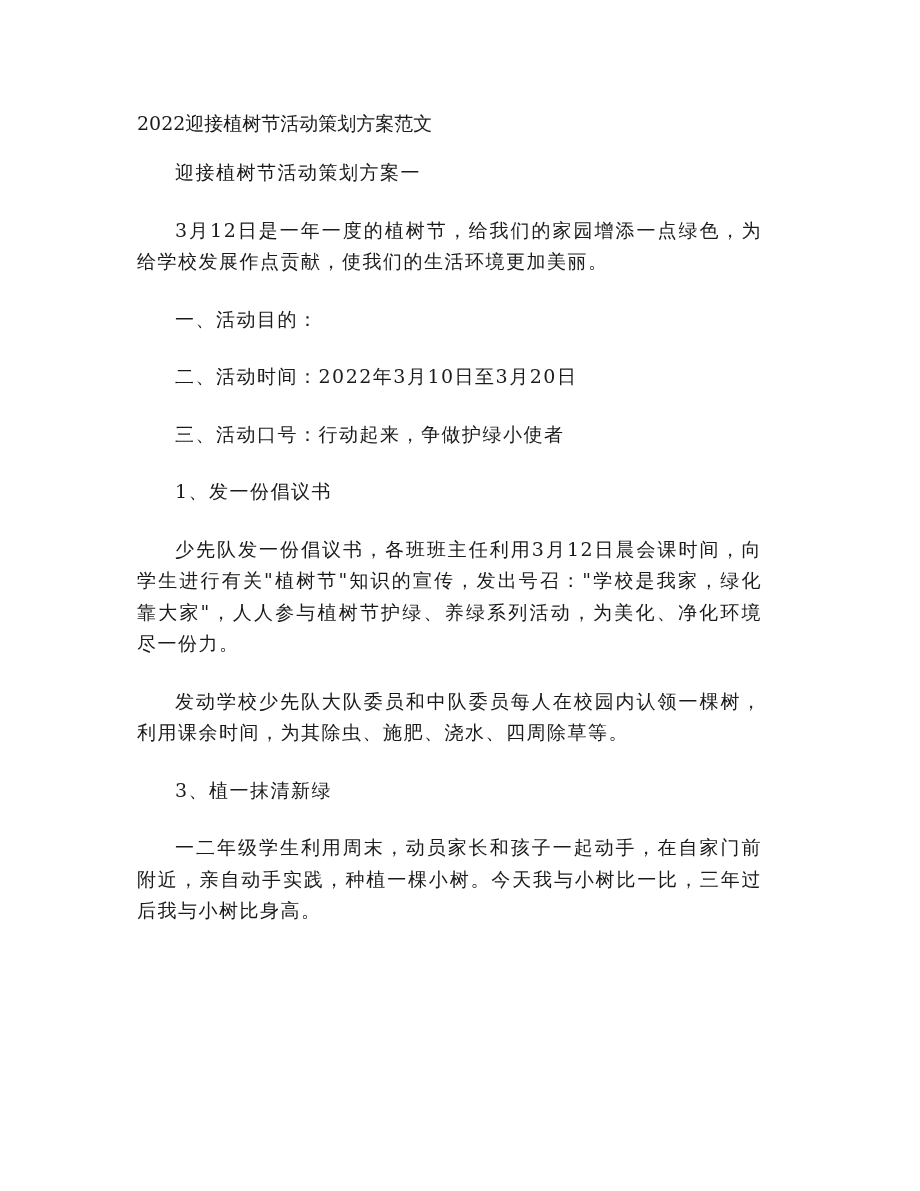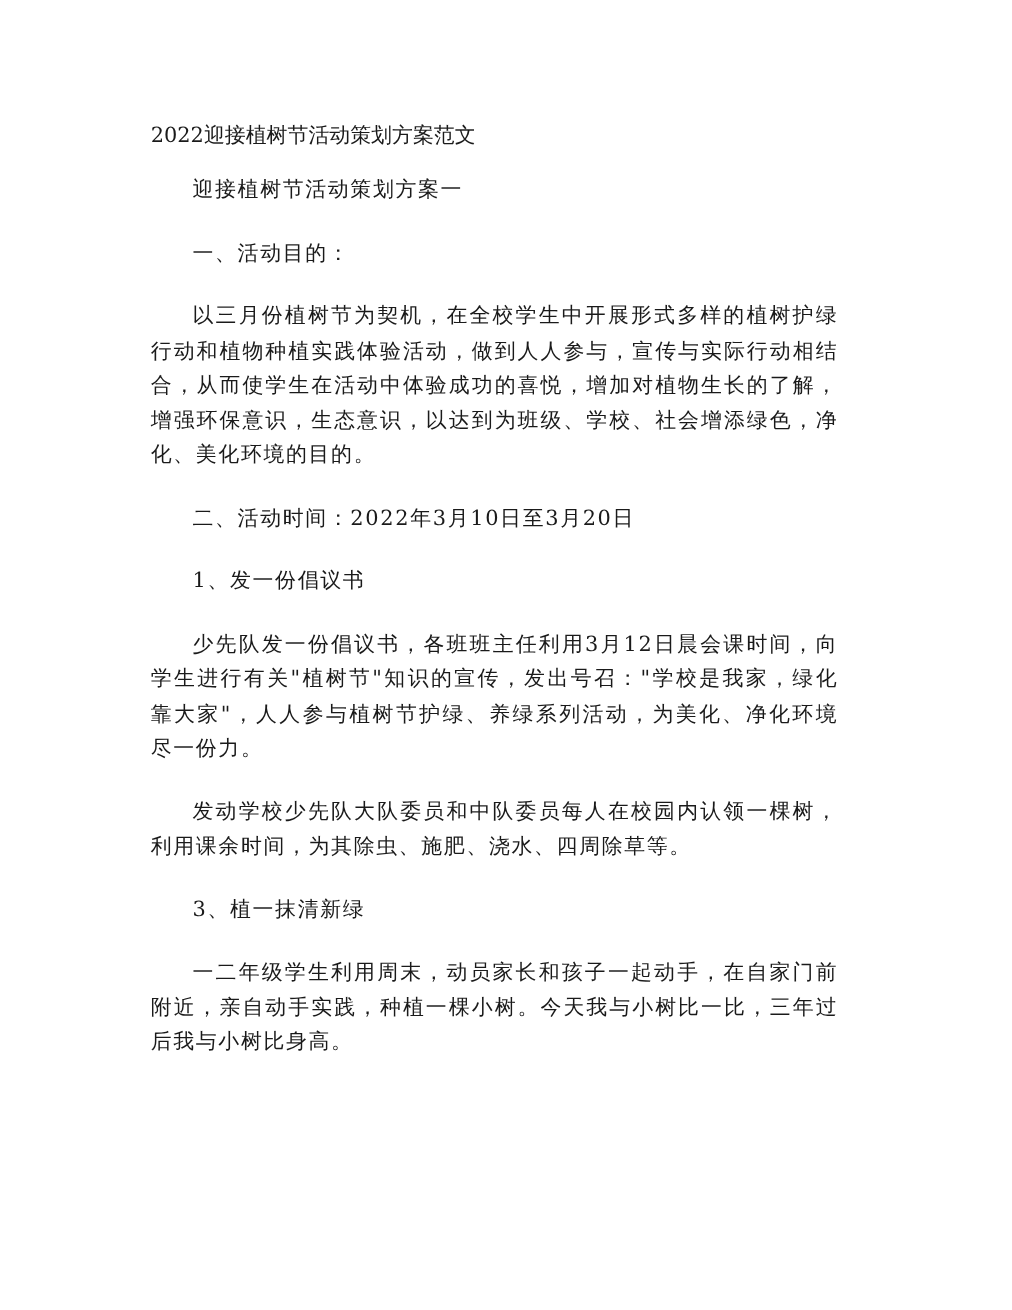--- a/index.html
+++ b/index.html
@@ -9,21 +9,22 @@
   .title { text-align: left; font-size: 19px; line-height: 31px; margin: 0 0 18px 0; font-weight: normal; }
   .para { font-size: 19px; line-height: 31.5px; margin: 0 11px 26px 0; text-indent: 38px;
           letter-spacing: 1.5px; text-align: justify; word-break: break-all; }
 </style>
 </head>
 <body>
 
 <div class="page">
   <h1 class="title">2022迎接植树节活动策划方案范文</h1>
   <p class="para">迎接植树节活动策划方案一</p>
+  <p class="para">3月12日是一年一度的植树节，给我们的家园增添一点绿色，为给学校发展作点贡献，使我们的生活环境更加美丽。</p>
   <p class="para">一、活动目的：</p>
-  <p class="para">以三月份植树节为契机，在全校学生中开展形式多样的植树护绿行动和植物种植实践体验活动，做到人人参与，宣传与实际行动相结合，从而使学生在活动中体验成功的喜悦，增加对植物生长的了解，增强环保意识，生态意识，以达到为班级、学校、社会增添绿色，净化、美化环境的目的。</p>
   <p class="para">二、活动时间：2022年3月10日至3月20日</p>
+  <p class="para">三、活动口号：行动起来，争做护绿小使者</p>
   <p class="para">1、发一份倡议书</p>
   <p class="para">少先队发一份倡议书，各班班主任利用3月12日晨会课时间，向学生进行有关"植树节"知识的宣传，发出号召："学校是我家，绿化靠大家"，人人参与植树节护绿、养绿系列活动，为美化、净化环境尽一份力。</p>
   <p class="para">发动学校少先队大队委员和中队委员每人在校园内认领一棵树，利用课余时间，为其除虫、施肥、浇水、四周除草等。</p>
   <p class="para">3、植一抹清新绿</p>
   <p class="para">一二年级学生利用周末，动员家长和孩子一起动手，在自家门前附近，亲自动手实践，种植一棵小树。今天我与小树比一比，三年过后我与小树比身高。</p>
 </div>
 
 </body></html>

